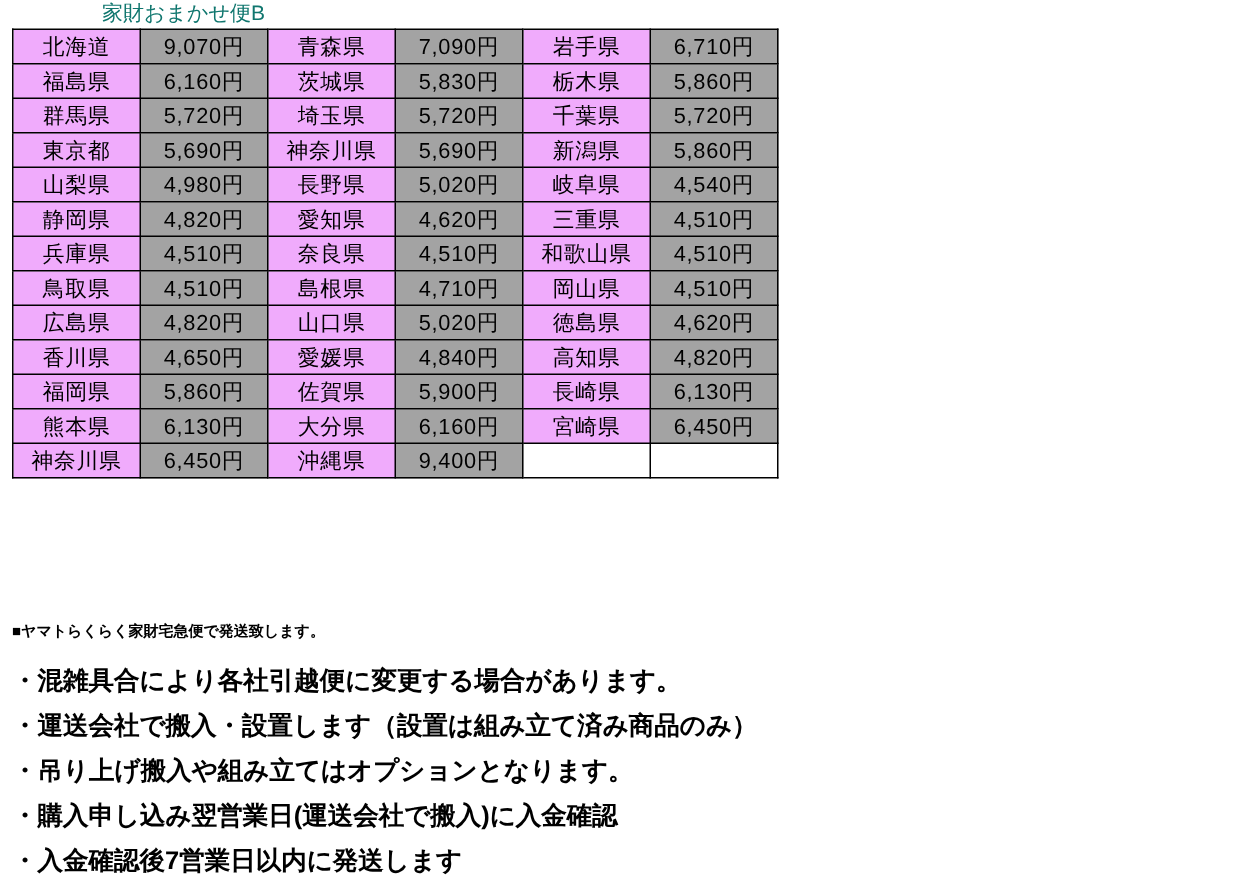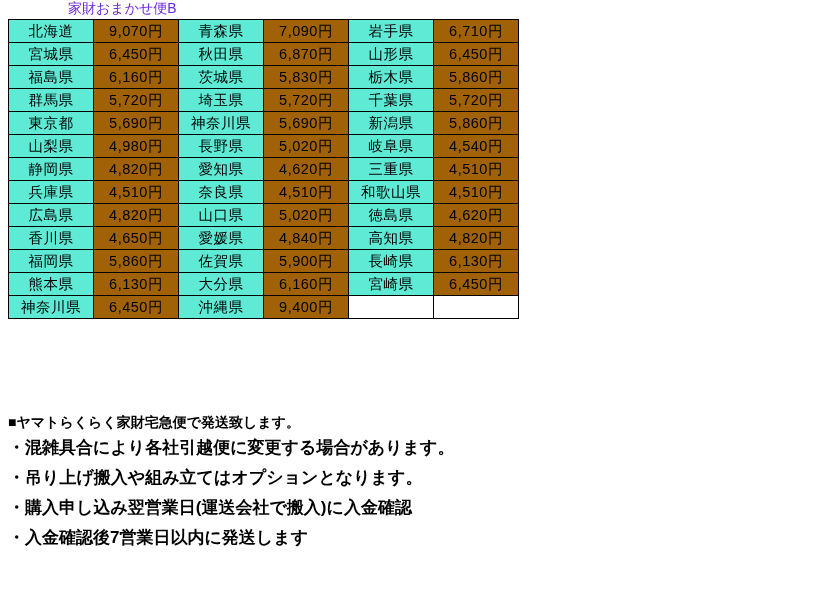--- a/index.html
+++ b/index.html
@@ -17,21 +17,21 @@
   .page {
     position: relative;
     width: 822px;
     height: 595px;
   }
   .title {
     position: absolute;
     left: 68px;
     top: 0;
     font-size: 14px;
-    color: #6d28d9;
+    color: #0f766e;
     letter-spacing: 0px;
     white-space: nowrap;
   }
   table.fee-table {
     position: absolute;
     left: 8px;
     top: 19px;
     border-collapse: collapse;
     table-layout: fixed;
     width: 504px;
@@ -39,41 +39,41 @@
   table.fee-table td {
     border: 1px solid #000000;
     height: 22px;
     font-size: 14.5px;
     text-align: center;
     vertical-align: middle;
     padding: 0;
     letter-spacing: 0.5px;
   }
   td.pref {
-    background: #5eead4;
+    background: #f0abfc;
     width: 84px;
   }
   td.price {
-    background: #a16207;
+    background: #a3a3a3;
     width: 84px;
   }
   td.empty {
     background: #ffffff;
     border: 1px solid #000000;
   }
   .notes {
     position: absolute;
     left: 8px;
     top: 414px;
     width: 800px;
   }
   .note-head {
-    font-size: 14px;
+    font-size: 10px;
     font-weight: bold;
-    margin: 0 0 4px 0;
+    margin: 0 0 14px 0;
     letter-spacing: 0px;
     white-space: nowrap;
   }
   .note-line {
     font-size: 17px;
     font-weight: bold;
     margin: 0 0 7px 0;
     letter-spacing: 0px;
     white-space: nowrap;
   }
@@ -89,28 +89,20 @@
     <tbody>
       <tr>
         <td class="pref">北海道</td>
         <td class="price">9,070円</td>
         <td class="pref">青森県</td>
         <td class="price">7,090円</td>
         <td class="pref">岩手県</td>
         <td class="price">6,710円</td>
       </tr>
       <tr>
-        <td class="pref">宮城県</td>
-        <td class="price">6,450円</td>
-        <td class="pref">秋田県</td>
-        <td class="price">6,870円</td>
-        <td class="pref">山形県</td>
-        <td class="price">6,450円</td>
-      </tr>
-      <tr>
         <td class="pref">福島県</td>
         <td class="price">6,160円</td>
         <td class="pref">茨城県</td>
         <td class="price">5,830円</td>
         <td class="pref">栃木県</td>
         <td class="price">5,860円</td>
       </tr>
       <tr>
         <td class="pref">群馬県</td>
         <td class="price">5,720円</td>
@@ -145,20 +137,28 @@
       </tr>
       <tr>
         <td class="pref">兵庫県</td>
         <td class="price">4,510円</td>
         <td class="pref">奈良県</td>
         <td class="price">4,510円</td>
         <td class="pref">和歌山県</td>
         <td class="price">4,510円</td>
       </tr>
       <tr>
+        <td class="pref">鳥取県</td>
+        <td class="price">4,510円</td>
+        <td class="pref">島根県</td>
+        <td class="price">4,710円</td>
+        <td class="pref">岡山県</td>
+        <td class="price">4,510円</td>
+      </tr>
+      <tr>
         <td class="pref">広島県</td>
         <td class="price">4,820円</td>
         <td class="pref">山口県</td>
         <td class="price">5,020円</td>
         <td class="pref">徳島県</td>
         <td class="price">4,620円</td>
       </tr>
       <tr>
         <td class="pref">香川県</td>
         <td class="price">4,650円</td>
@@ -190,19 +190,20 @@
         <td class="price">9,400円</td>
         <td class="empty"></td>
         <td class="empty"></td>
       </tr>
     </tbody>
   </table>
 
   <div class="notes">
     <p class="note-head">■ヤマトらくらく家財宅急便で発送致します。</p>
     <p class="note-line">・混雑具合により各社引越便に変更する場合があります。</p>
+    <p class="note-line">・運送会社で搬入・設置します（設置は組み立て済み商品のみ）</p>
     <p class="note-line">・吊り上げ搬入や組み立てはオプションとなります。</p>
     <p class="note-line">・購入申し込み翌営業日(運送会社で搬入)に入金確認</p>
     <p class="note-line">・入金確認後7営業日以内に発送します</p>
 
   </div>
 
 </div>
 
 </body></html>

